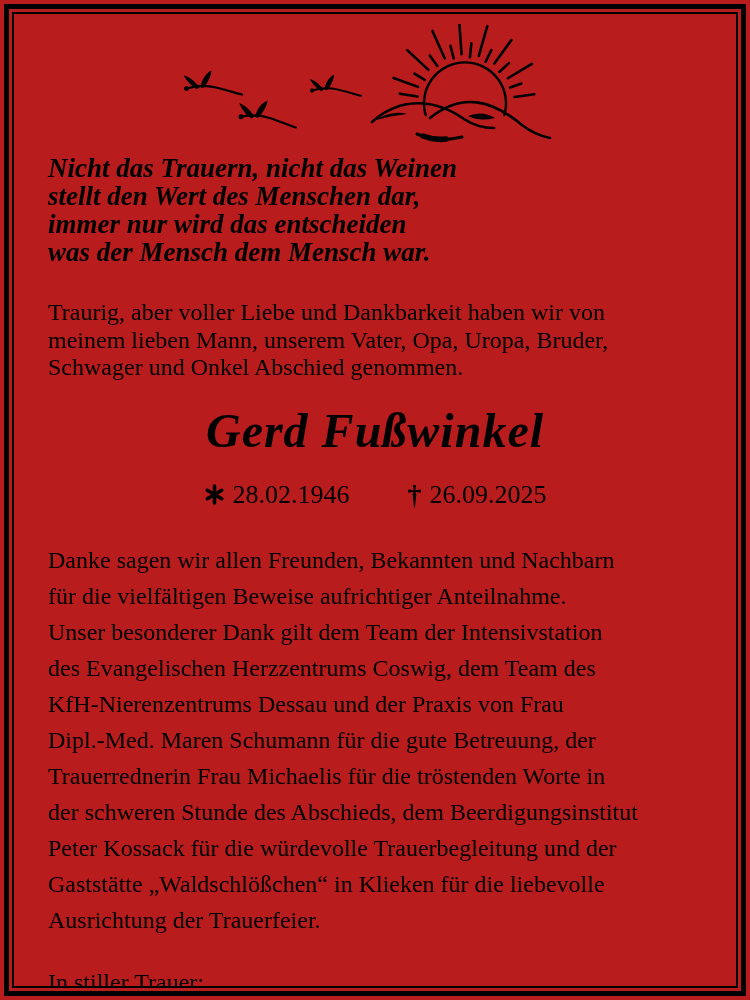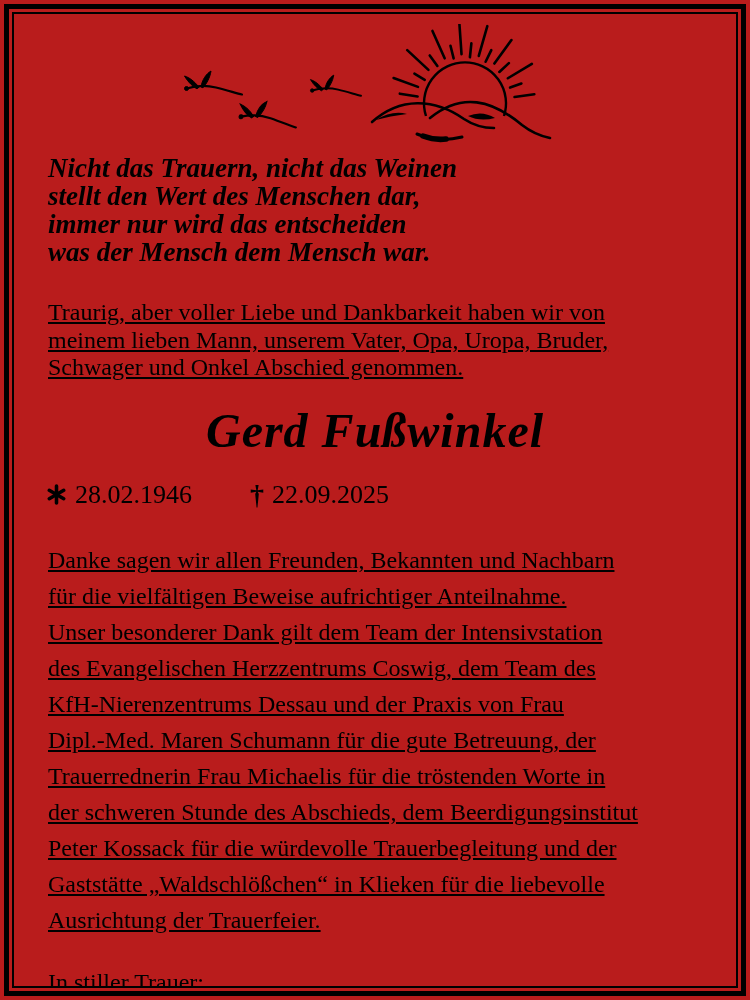--- a/index.html
+++ b/index.html
@@ -54,20 +54,21 @@
     font-size: 48px;
     line-height: 64px;
     font-weight: bold;
     font-style: italic;
     text-align: center;
     letter-spacing: 1px;
   }
   .dates-row {
     margin-top: 17px;
     display: flex;
+    justify-content: center;
     align-items: center;
     gap: 58px;
     font-size: 26px;
     line-height: 30px;
   }
   .date-item {
     display: inline-flex;
     align-items: center;
     gap: 8px;
   }
@@ -87,21 +88,21 @@
     margin: 30px 0 0 2px;
     font-size: 24px;
     line-height: 28px;
   }
   .signature {
     margin: 11px 0 0 2px;
     font-size: 28px;
     line-height: 32px;
     font-weight: bold;
   }
-  p { margin: 0; text-decoration: underline; }
+  p { margin: 0; }
 </style>
 </head>
 <body>
 
 <div class="page">
   <div class="frame-outer">
     <div class="frame-inner">
 
       <svg class="illustration" width="390" height="125" viewBox="0 0 390 125" xmlns="http://www.w3.org/2000/svg">
         <defs>
@@ -170,21 +171,21 @@
             <g stroke="#000" stroke-width="3.4" stroke-linecap="round">
               <line x1="10" y1="2" x2="10" y2="18"></line>
               <line x1="3.1" y1="6" x2="16.9" y2="14"></line>
               <line x1="3.1" y1="14" x2="16.9" y2="6"></line>
             </g>
           </svg>
           <span>28.02.1946</span>
         </span>
         <span class="date-item">
           <span class="dagger">†</span>
-          <span>22.09.2025</span>
+          <span>26.09.2025</span>
         </span>
       </div>
 
       <p class="thanks">Danke sagen wir allen Freunden, Bekannten und Nachbarn
 für die vielfältigen Beweise aufrichtiger Anteilnahme.
 Unser besonderer Dank gilt dem Team der Intensivstation
 des Evangelischen Herzzentrums Coswig, dem Team des
 KfH-Nierenzentrums Dessau und der Praxis von Frau
 Dipl.-Med. Maren Schumann für die gute Betreuung, der
 Trauerrednerin Frau Michaelis für die tröstenden Worte in

